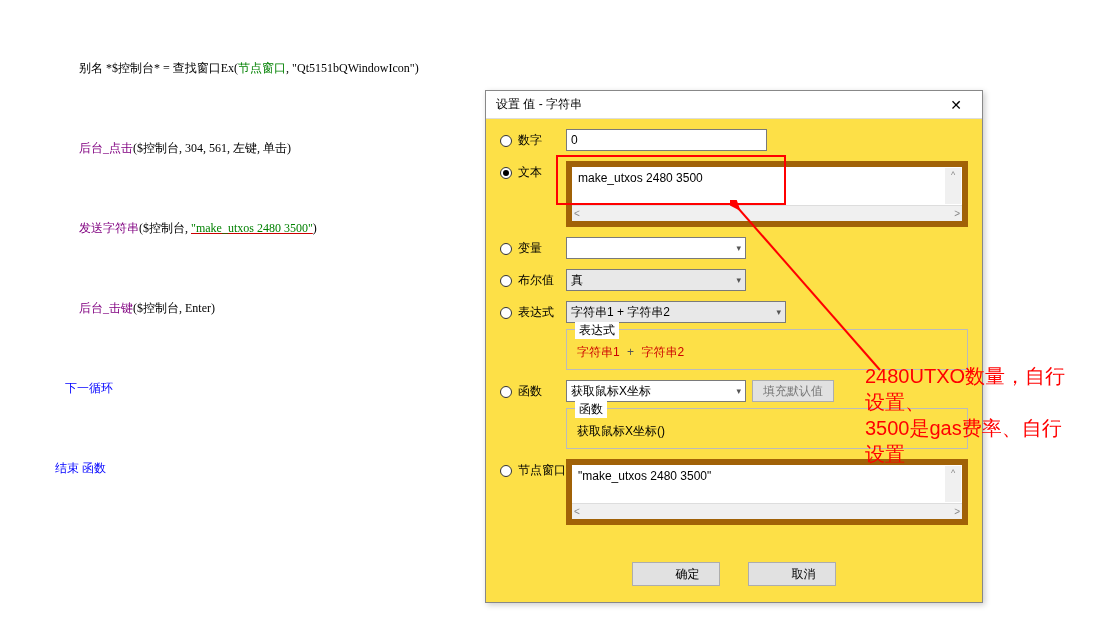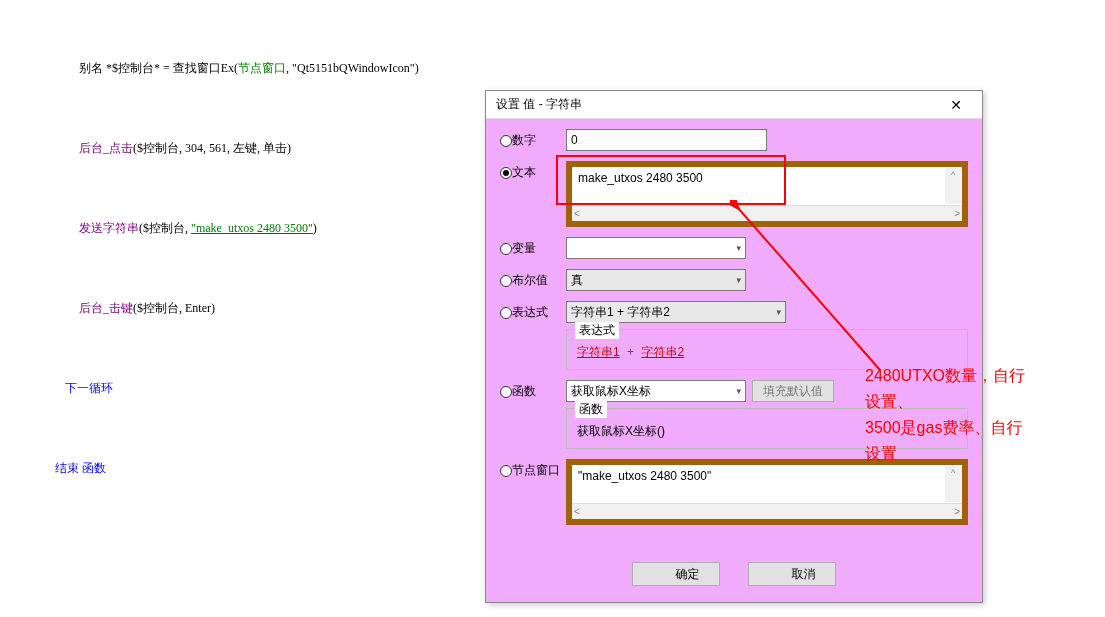--- a/index.html
+++ b/index.html
@@ -29,21 +29,21 @@
     .kw-black { color: #000; }
     .indent1 { padding-left: 28px; }
     .indent0 { padding-left: 4px; }
     .indent2 { padding-left: 14px; }
 
     .dialog {
       position: absolute;
       left: 485px;
       top: 90px;
       width: 498px;
-      background: #f0abfc;
+      background: #fde047;
       border: 1px solid #888;
       box-shadow: 2px 2px 6px rgba(0,0,0,0.2);
     }
     .titlebar {
       display: flex;
       justify-content: space-between;
       align-items: center;
       height: 28px;
       padding: 0 6px 0 10px;
       border-bottom: 1px solid #ddd;
@@ -65,21 +65,21 @@
     }
     .row {
       display: flex;
       align-items: flex-start;
       margin-bottom: 10px;
     }
     .row-label {
       width: 66px;
       display: flex;
       align-items: center;
-      gap: 0;
+      gap: 6px;
       padding-top: 3px;
       font-size: 12px;
     }
     .radio {
       width: 12px;
       height: 12px;
       border: 1px solid #333;
       border-radius: 50%;
       display: inline-flex;
       align-items: center;
@@ -167,21 +167,21 @@
       position: relative;
     }
     .groupbox-title {
       position: absolute;
       top: -8px;
       left: 8px;
       background: #fff;
       padding: 0 4px;
       font-size: 12px;
     }
-    .link { color: #cc0000; text-decoration: underline; cursor: pointer; }
+    .link { color: #cc0000; cursor: pointer; }
     .plus { color: #555; padding: 0 4px; }
     .btn-gray {
       background: #e1e1e1;
       border: 1px solid #adadad;
       padding: 2px 10px;
       font-size: 12px;
       color: #777;
       margin-left: 6px;
       height: 22px;
     }
@@ -200,21 +200,21 @@
       font-size: 12px;
       cursor: pointer;
       padding-left: 23px;
     }
 
     .annotation {
       position: absolute;
       left: 865px;
       top: 363px;
       color: #ff0000;
-      font-size: 16px;
+      font-size: 20px;
       line-height: 26px;
       white-space: pre;
     }
     .arrow-svg {
       position: absolute;
       left: 730px;
       top: 200px;
       width: 170px;
       height: 180px;
       pointer-events: none;

